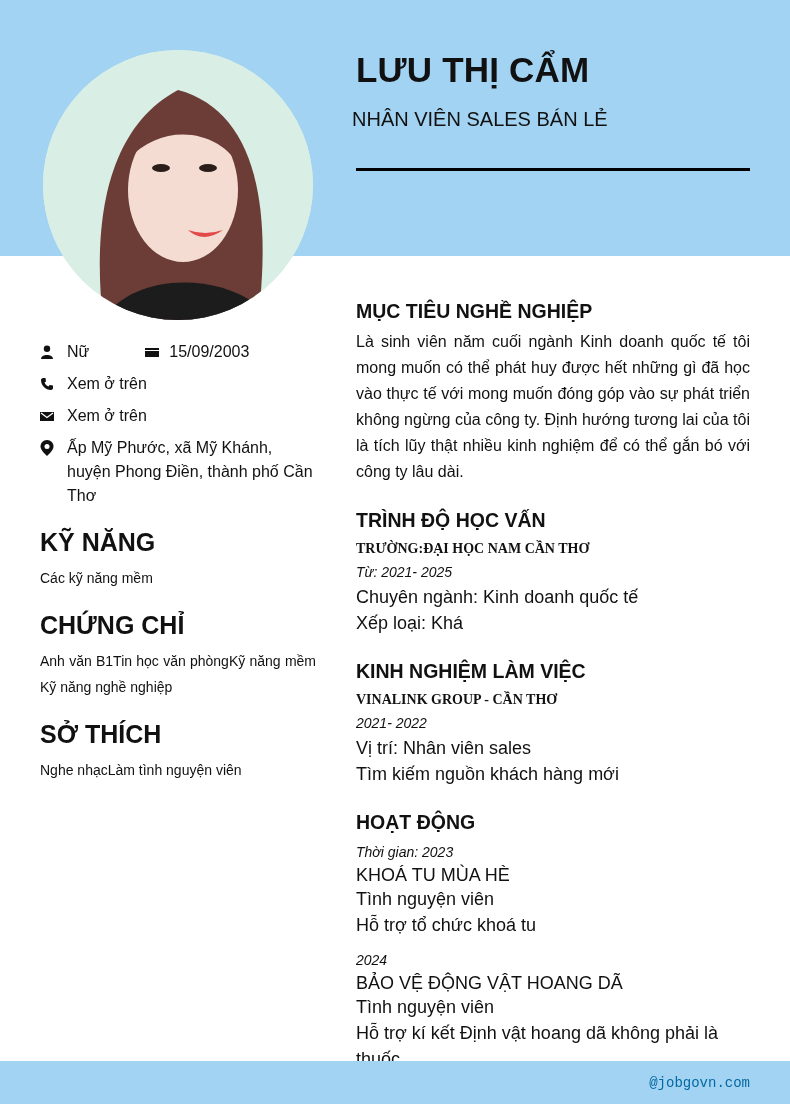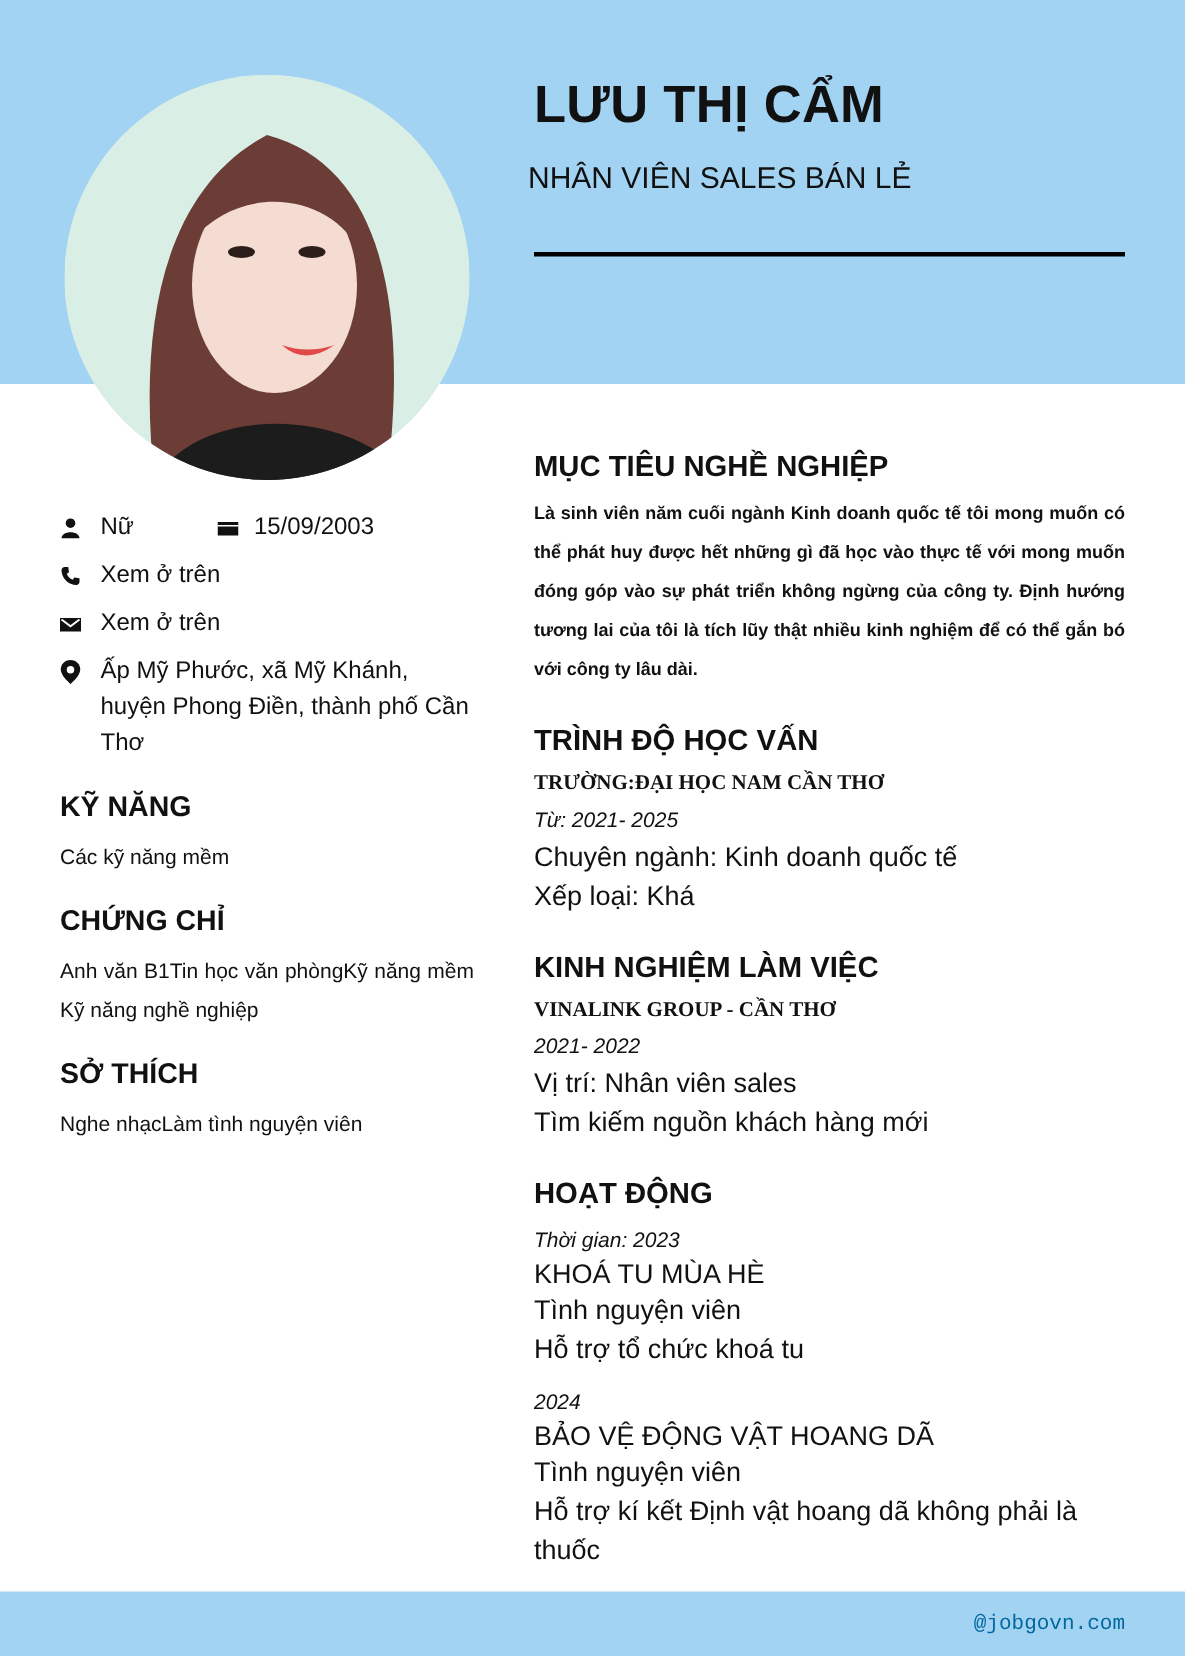--- a/index.html
+++ b/index.html
@@ -18,29 +18,29 @@
     .job-title { position: absolute; left: 352px; top: 108px; font-size: 20px; font-weight: 400; }
     .divider { position: absolute; left: 356px; top: 168px; width: 394px; height: 3px; background: #000; }
 
     .left { position: absolute; left: 40px; top: 340px; width: 276px; }
     .info-row { display: flex; align-items: flex-start; font-size: 16px; line-height: 24px; margin-bottom: 8px; }
     .info-row .ico { width: 14px; height: 24px; display: flex; align-items: center; justify-content: center; margin-right: 13px; flex-shrink: 0; }
     .info-row .ico svg { width: 14px; height: 14px; }
     .dob { display: flex; align-items: center; margin-left: 56px; text-align: right; }
     .dob .ico { margin-right: 10px; }
 
-    .sec-title { font-size: 19px; font-weight: 700; margin-bottom: 8px; }
+    .sec-title { font-size: 25px; font-weight: 700; margin-bottom: 8px; }
     .sec-text { font-size: 14px; line-height: 26px; text-align: justify; }
     .left .sec { margin-top: 20px; }
     .left .sec:first-of-type { margin-top: 22px; }
 
     .right { position: absolute; left: 356px; top: 300px; width: 394px; }
     .right .sec { margin-bottom: 24px; }
     .right .sec-title { margin-bottom: 6px; font-size: 19.5px; }
-    .obj { font-size: 12px; line-height: 26px; text-align: justify; font-weight: bold; }
+    .obj { font-size: 16px; line-height: 26px; text-align: justify; }
     .sub-bold { font-size: 14px; font-weight: 700; line-height: 22px; font-family: Liberation Serif, serif; }
     .italic { font-size: 14px; font-style: italic; line-height: 24px; }
     .line { font-size: 18px; line-height: 26px; }
     .act-gap { height: 10px; }
   </style>
 </head>
 <body>
 
 <div class="header-band"></div>
 

